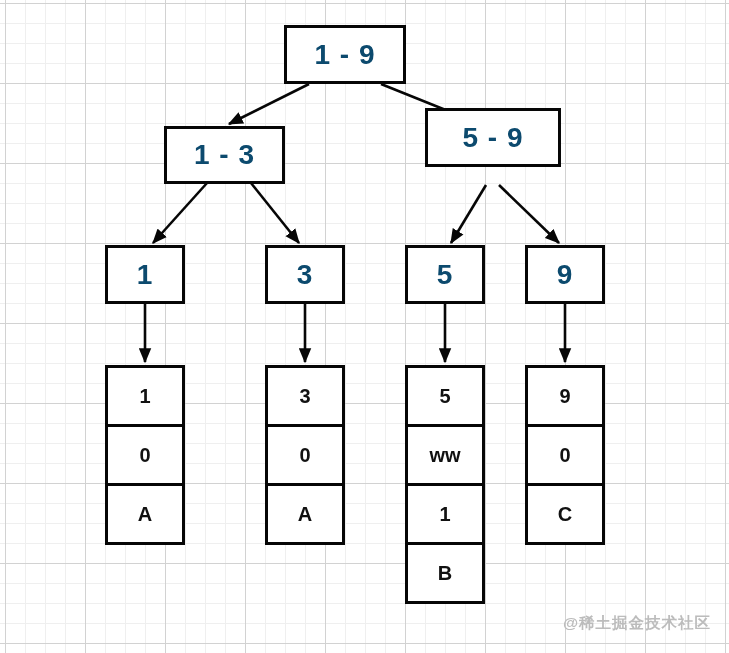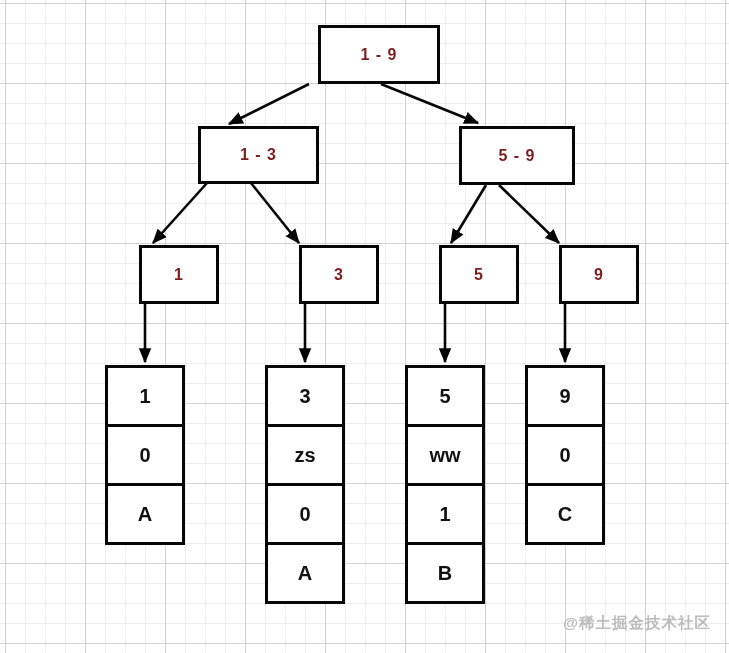--- a/index.html
+++ b/index.html
@@ -33,25 +33,24 @@
     stroke-width: 2.6;
   }
   .node {
     position: absolute;
     box-sizing: border-box;
     border: 3px solid #060606;
     background: #ffffff;
     display: flex;
     align-items: center;
     justify-content: center;
-    font-size: 16px;
+    font-size: 28px;
     font-weight: bold;
-    color: #7f1d1d;
+    color: #0c4a6e;
     letter-spacing: 1px;
-    margin-left: 34px;
   }
   .stack {
     position: absolute;
     width: 80px;
   }
   .cell {
     box-sizing: border-box;
     width: 80px;
     height: 62px;
     margin-top: -3px;
@@ -96,39 +95,38 @@
     <line x1="145" y1="304" x2="145" y2="362" marker-end="url(#ah)"></line>
     <line x1="305" y1="304" x2="305" y2="362" marker-end="url(#ah)"></line>
     <line x1="445" y1="304" x2="445" y2="362" marker-end="url(#ah)"></line>
     <line x1="565" y1="304" x2="565" y2="362" marker-end="url(#ah)"></line>
   </svg>
 
   <div class="node" style="left:284px; top:25px; width:122px; height:59px;">1 - 9</div>
 
   <div class="node" style="left:164px; top:126px; width:121px; height:58px;">1 - 3</div>
 
-  <div class="node" style="left:425px; top:126px; width:116px; height:59px;">5 - 9</div>
+  <div class="node" style="left:425px; top:108px; width:136px; height:59px;">5 - 9</div>
 
   <div class="node" style="left:105px; top:245px; width:80px; height:59px;">1</div>
 
   <div class="node" style="left:265px; top:245px; width:80px; height:59px;">3</div>
 
   <div class="node" style="left:405px; top:245px; width:80px; height:59px;">5</div>
 
   <div class="node" style="left:525px; top:245px; width:80px; height:59px;">9</div>
 
   <div class="stack" style="left:105px; top:365px;">
     <div class="cell">1</div>
     <div class="cell">0</div>
     <div class="cell">A</div>
   </div>
 
   <div class="stack" style="left:265px; top:365px;">
     <div class="cell">3</div>
-    <div class="cell">zs</div>
     <div class="cell">0</div>
     <div class="cell">A</div>
   </div>
 
   <div class="stack" style="left:405px; top:365px;">
     <div class="cell">5</div>
     <div class="cell">ww</div>
     <div class="cell">1</div>
     <div class="cell">B</div>
   </div>

